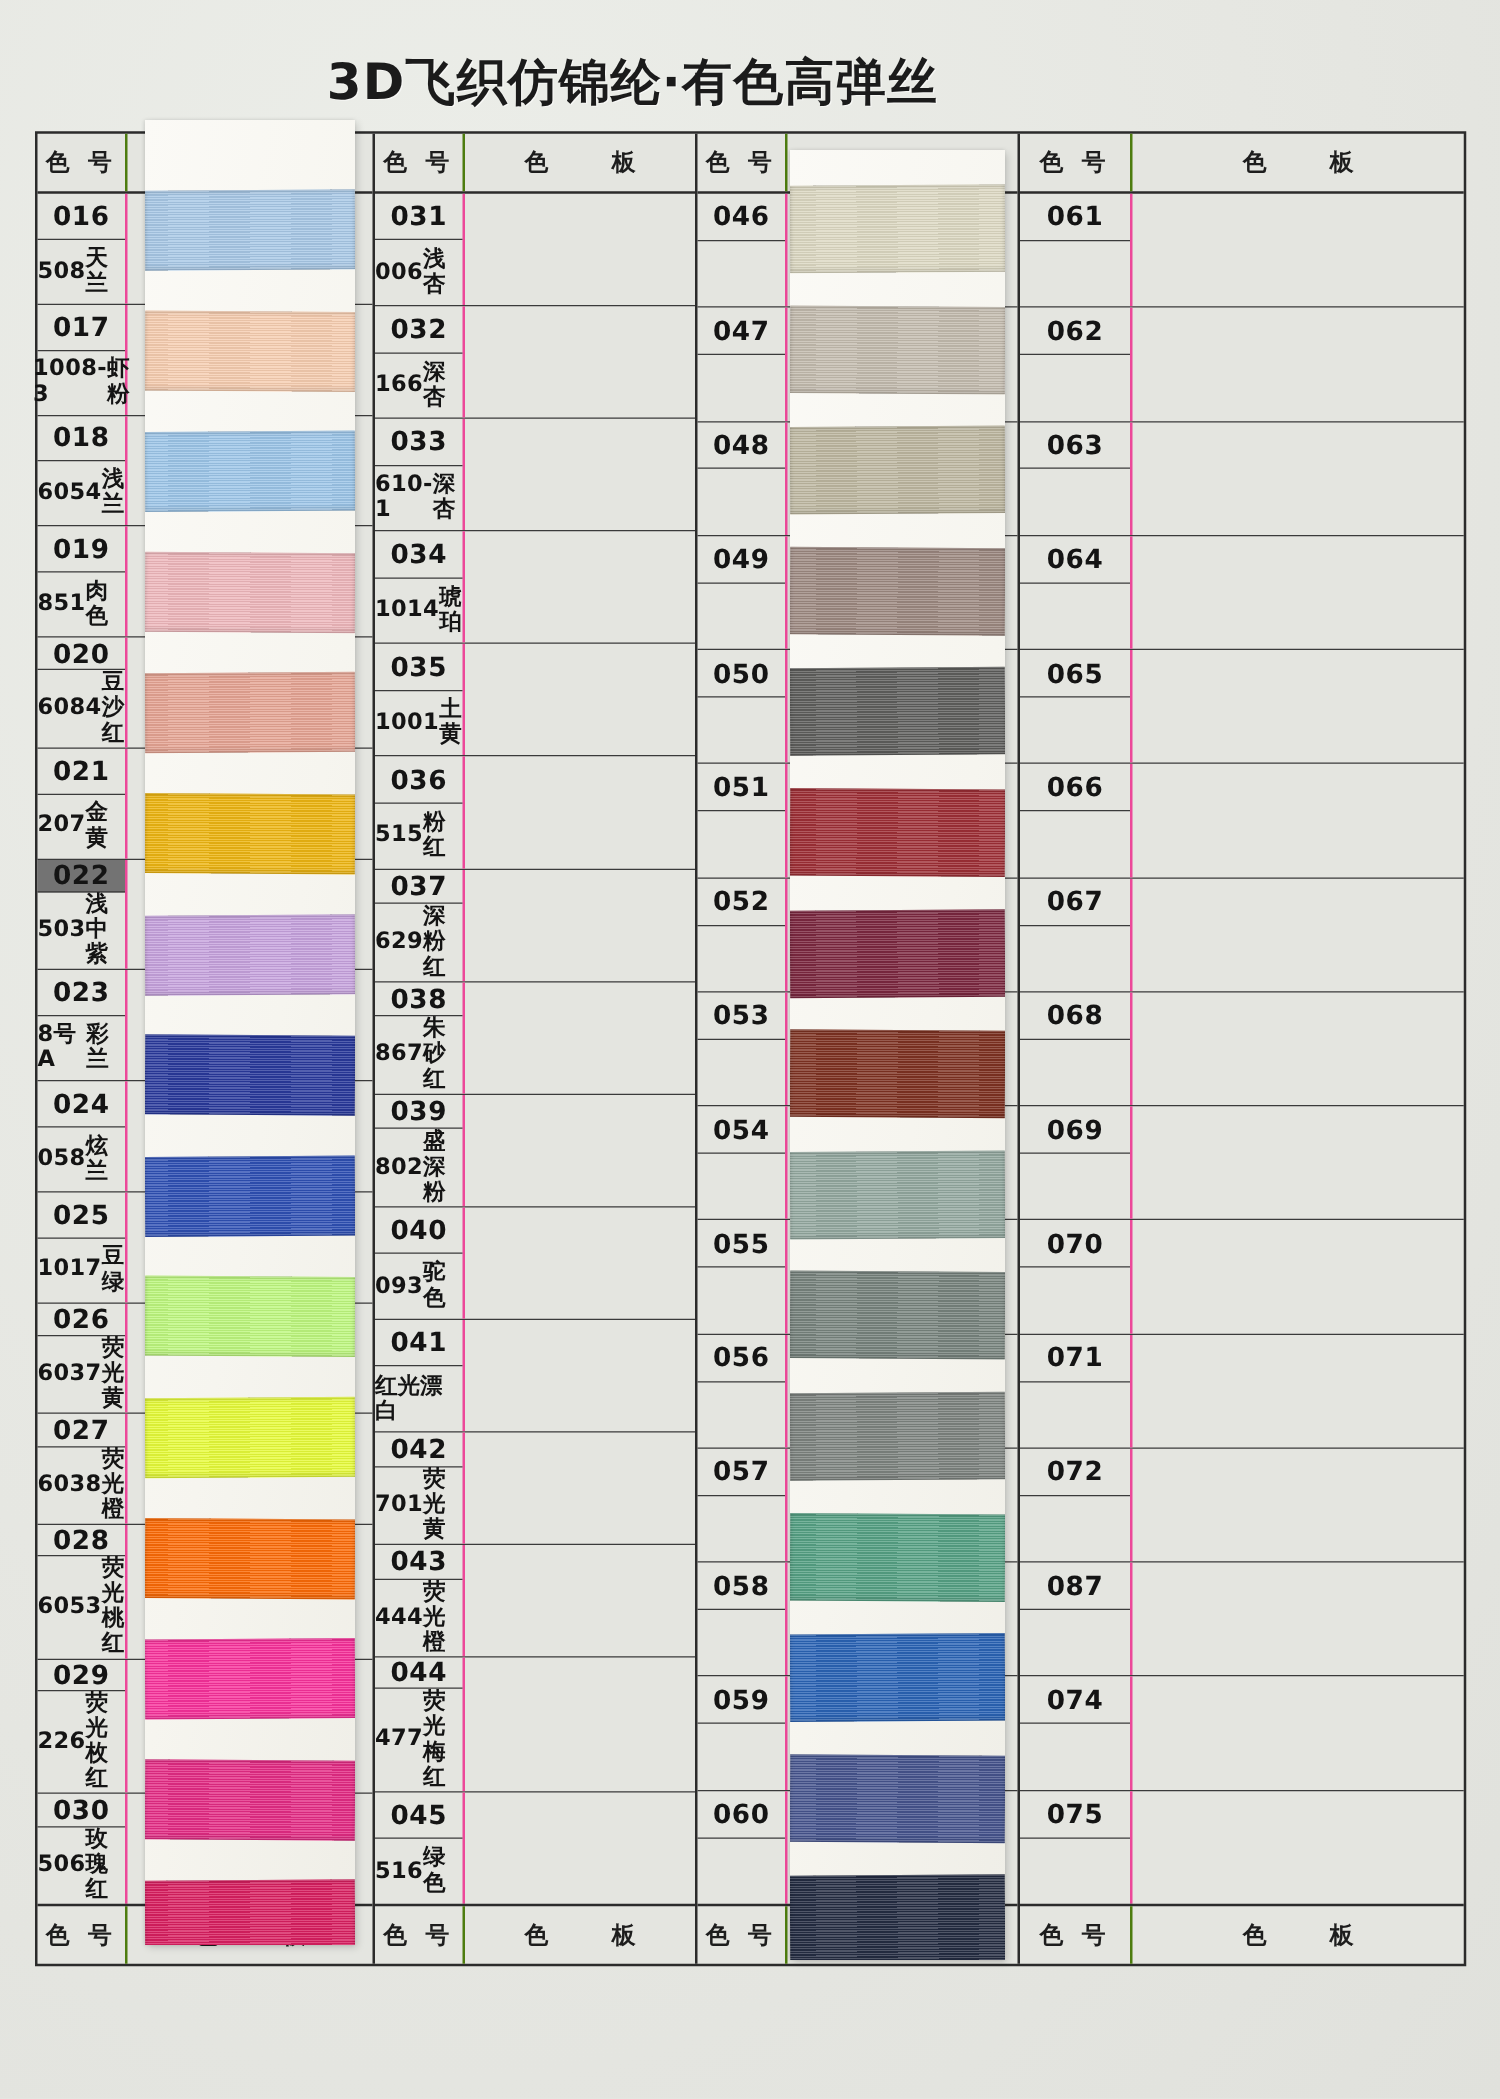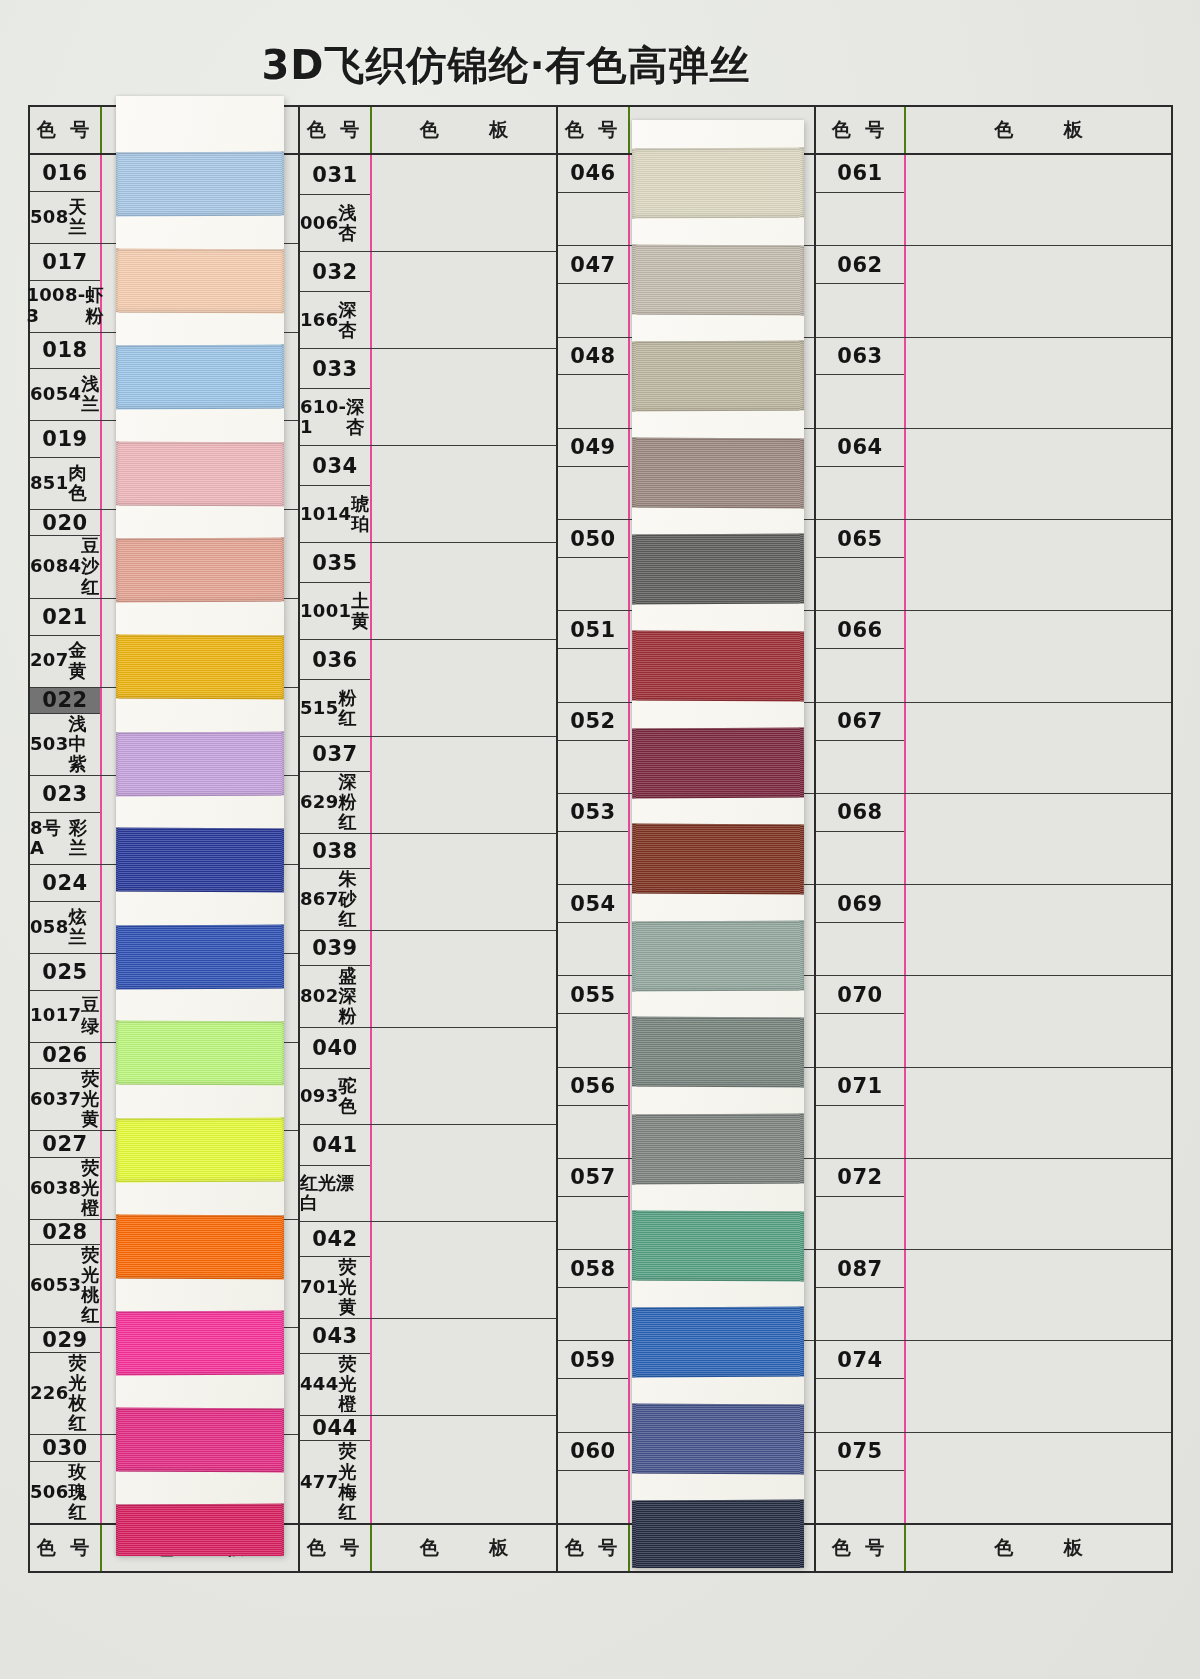--- a/index.html
+++ b/index.html
@@ -441,20 +441,30 @@
               </div>
             </div>
             <div class="swatch-col"></div>
           </div>
           <div class="swatch-row">
             <div class="code-col">
               <div class="code-num">044</div>
               <div class="code-meta">
                 <span class="mnum">477</span>
                 <span class="mname">荧光梅红</span>
+              </div>
+            </div>
+            <div class="swatch-col"></div>
+          </div>
+          <div class="swatch-row">
+            <div class="code-col">
+              <div class="code-num">045</div>
+              <div class="code-meta">
+                <span class="mnum">516</span>
+                <span class="mname">绿色</span>
               </div>
             </div>
             <div class="swatch-col"></div>
           </div>
         </div>
         <div class="foot-row">
           <div class="foot-code">色 号</div>
           <div class="foot-swatch">色 板</div>
         </div>
       </div>

